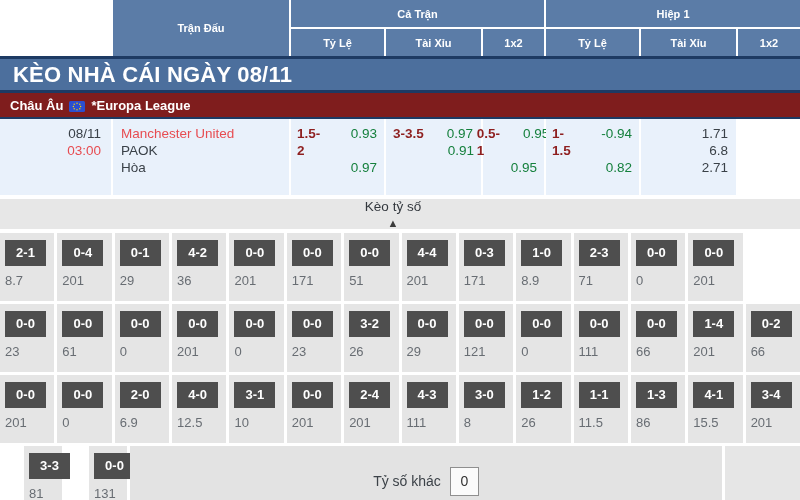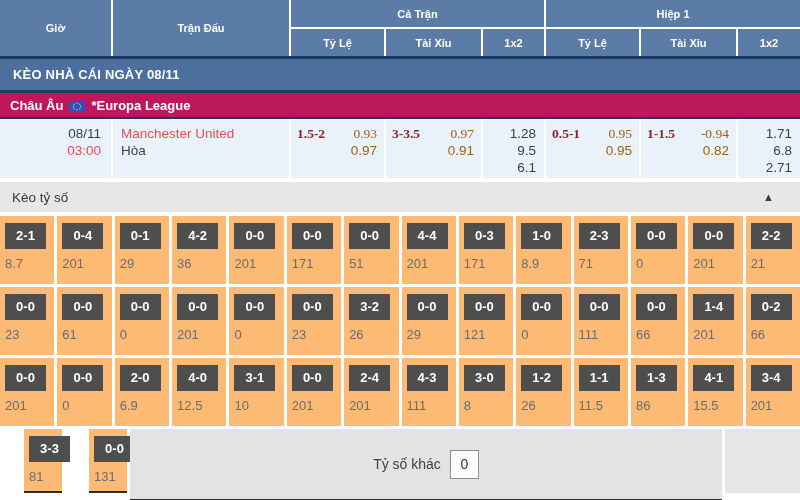--- a/index.html
+++ b/index.html
@@ -22,54 +22,54 @@
   .h-time  { grid-row:1/3; grid-column:1; }
   .h-match { grid-row:1/3; grid-column:2; }
   .h-full  { grid-row:1;   grid-column:3/6; }
   .h-half  { grid-row:1;   grid-column:6/9; }
   .c3{grid-row:2;grid-column:3}.c4{grid-row:2;grid-column:4}.c5{grid-row:2;grid-column:5}
   .c6{grid-row:2;grid-column:6}.c7{grid-row:2;grid-column:7}.c8{grid-row:2;grid-column:8}
   .navy { height:3px; background:#1d3a63; }
   .navy2 { height:2px; background:#1d3a63; }
   
   .title-bar {
-    height:31px; background:#4c6f9d; color:#fff; font-size:13px; font-weight:bold;
+    height:31px; background:#4c6f9d; color:#fff; font-size:22px; font-weight:bold;
     display:flex; align-items:center; padding-left:13px; letter-spacing:.2px;
   }
   .league-bar {
-    height:24px; background:#be185d; color:#fff; font-size:13px; font-weight:bold;
+    height:24px; background:#7f1d1d; color:#fff; font-size:13px; font-weight:bold;
     display:flex; align-items:center; padding-left:10px; gap:6px;
   }
   .eu-flag { width:16px; height:11px; border-radius:2px; display:inline-block; }
   
   .match-row {
     display:grid;
     grid-template-columns:111px 176px 93px 95px 61px 93px 95px 62px;
     gap:2px; background:#fff;
   }
   .match-row > div { background:#e9f1fb; min-height:52px; font-size:13.5px; color:#3a4148; }
   .time-cell { display:flex; flex-direction:column; align-items:flex-end; padding:6px 10px 0 0; line-height:17px; }
   .t-red { color:#e74c51; }
   .match-cell { padding:6px 0 19px 8px; line-height:17px; }
   .home { color:#e74c51; }
   .hdp-cell { padding:6px 7px 0 6px; line-height:17px; }
-  .ln { display:flex; justify-content:space-between;font-family:Liberation Serif, serif; }
+  .ln { display:flex; justify-content:center; }
   .ln2 { display:flex; justify-content:flex-end; }
   .hline { color:#8e1f1f; font-weight:bold; }
-  .val { color:#a16207;margin-left:23px; }
+  .val { color:#15803d;margin-left:23px; }
   .x12-cell { padding:6px 8px 0 0; text-align:right; line-height:17px; color:#3f4449; }
   
   .section-bar {
     height:30px; background:#e7e7e7; margin-top:4px; margin-bottom:4px;
     display:flex; align-items:center; justify-content:space-between;
-    padding:0 26px 0 12px; font-size:13.5px; color:#33383e;
+    padding:0 26px 0 12px; font-size:13.5px; color:#33383e;flex-direction:column;
   }
   .tri { font-size:11px; color:#3a3a3a; cursor:pointer; }
   .srow { display:grid; grid-template-columns:repeat(14,1fr); gap:3px; margin-bottom:3px; }
-  .sc { background:#fdba74; height:68px; padding:7px 0 0 5px; }
+  .sc { background:#e5e5e5; height:68px; padding:7px 0 0 5px; }
   .chip {
     display:block; width:41px; height:26px; background:#4e4e4e; color:#fff;
     font-weight:bold; font-size:13px; text-align:center; line-height:26px; cursor:pointer;
   }
   .odds { display:block; margin-top:7px; color:#686d73; font-size:13px; }
   .srow4 { display:flex; gap:3px; }
   .srow4 .sc { width:38px; flex:none; height:64px; border-bottom:2px solid #2d2d2d;margin-left:24px; }
   .merged {
     flex:1; background:#e3e3e3; height:72px; border-bottom:2px solid #2d2d2d;
     display:flex; align-items:center; justify-content:center; gap:9px;
@@ -79,21 +79,20 @@
     width:29px; height:29px; border:1px solid #8f8f8f; background:#fbfbfb;
     text-align:center; font-size:14px; color:#333; font-family:"Liberation Sans",sans-serif;
   }
   .rcell { width:75px; flex:none; background:#e6e6e6; height:64px; }
   .bottom-strip { height:14px; background:#e9e9e9; }
 </style>
 </head>
 <body>
 
 <div class="hdr">
-  <div class="h-time">Giờ</div>
   <div class="h-match">Trận Đấu</div>
   <div class="h-full">Cả Trận</div>
   <div class="h-half">Hiệp 1</div>
   <div class="c3">Tỷ Lệ</div>
   <div class="c4">Tài Xỉu</div>
   <div class="c5">1x2</div>
   <div class="c6">Tỷ Lệ</div>
   <div class="c7">Tài Xỉu</div>
   <div class="c8">1x2</div>
 </div>
@@ -125,45 +124,41 @@
 </div>
 <div class="navy2"></div>
 
 <div class="match-row">
   <div class="time-cell">
     <span>08/11</span>
     <span class="t-red">03:00</span>
   </div>
   <div class="match-cell">
     <div class="home">Manchester United</div>
+    <div>PAOK</div>
     <div>Hòa</div>
   </div>
   <div class="hdp-cell">
     <div class="ln">
       <span class="hline">1.5-2</span>
       <span class="val">0.93</span>
     </div>
     <div class="ln2">
         <span class="val">0.97</span>
       </div>
   </div>
   <div class="hdp-cell">
     <div class="ln">
       <span class="hline">3-3.5</span>
       <span class="val">0.97</span>
     </div>
     <div class="ln2">
         <span class="val">0.91</span>
       </div>
   </div>
-  <div class="x12-cell">
-    <div>1.28</div>
-    <div>9.5</div>
-    <div>6.1</div>
-  </div>
   <div class="hdp-cell">
     <div class="ln">
       <span class="hline">0.5-1</span>
       <span class="val">0.95</span>
     </div>
     <div class="ln2">
         <span class="val">0.95</span>
       </div>
   </div>
   <div class="hdp-cell">
@@ -233,24 +228,20 @@
       <span class="odds">71</span>
     </div>
   <div class="sc">
       <span class="chip">0-0</span>
       <span class="odds">0</span>
     </div>
   <div class="sc">
       <span class="chip">0-0</span>
       <span class="odds">201</span>
     </div>
-  <div class="sc">
-      <span class="chip">2-2</span>
-      <span class="odds">21</span>
-    </div>
 </div>
 
 <div class="srow">
   <div class="sc">
       <span class="chip">0-0</span>
       <span class="odds">23</span>
     </div>
   <div class="sc">
       <span class="chip">0-0</span>
       <span class="odds">61</span>

